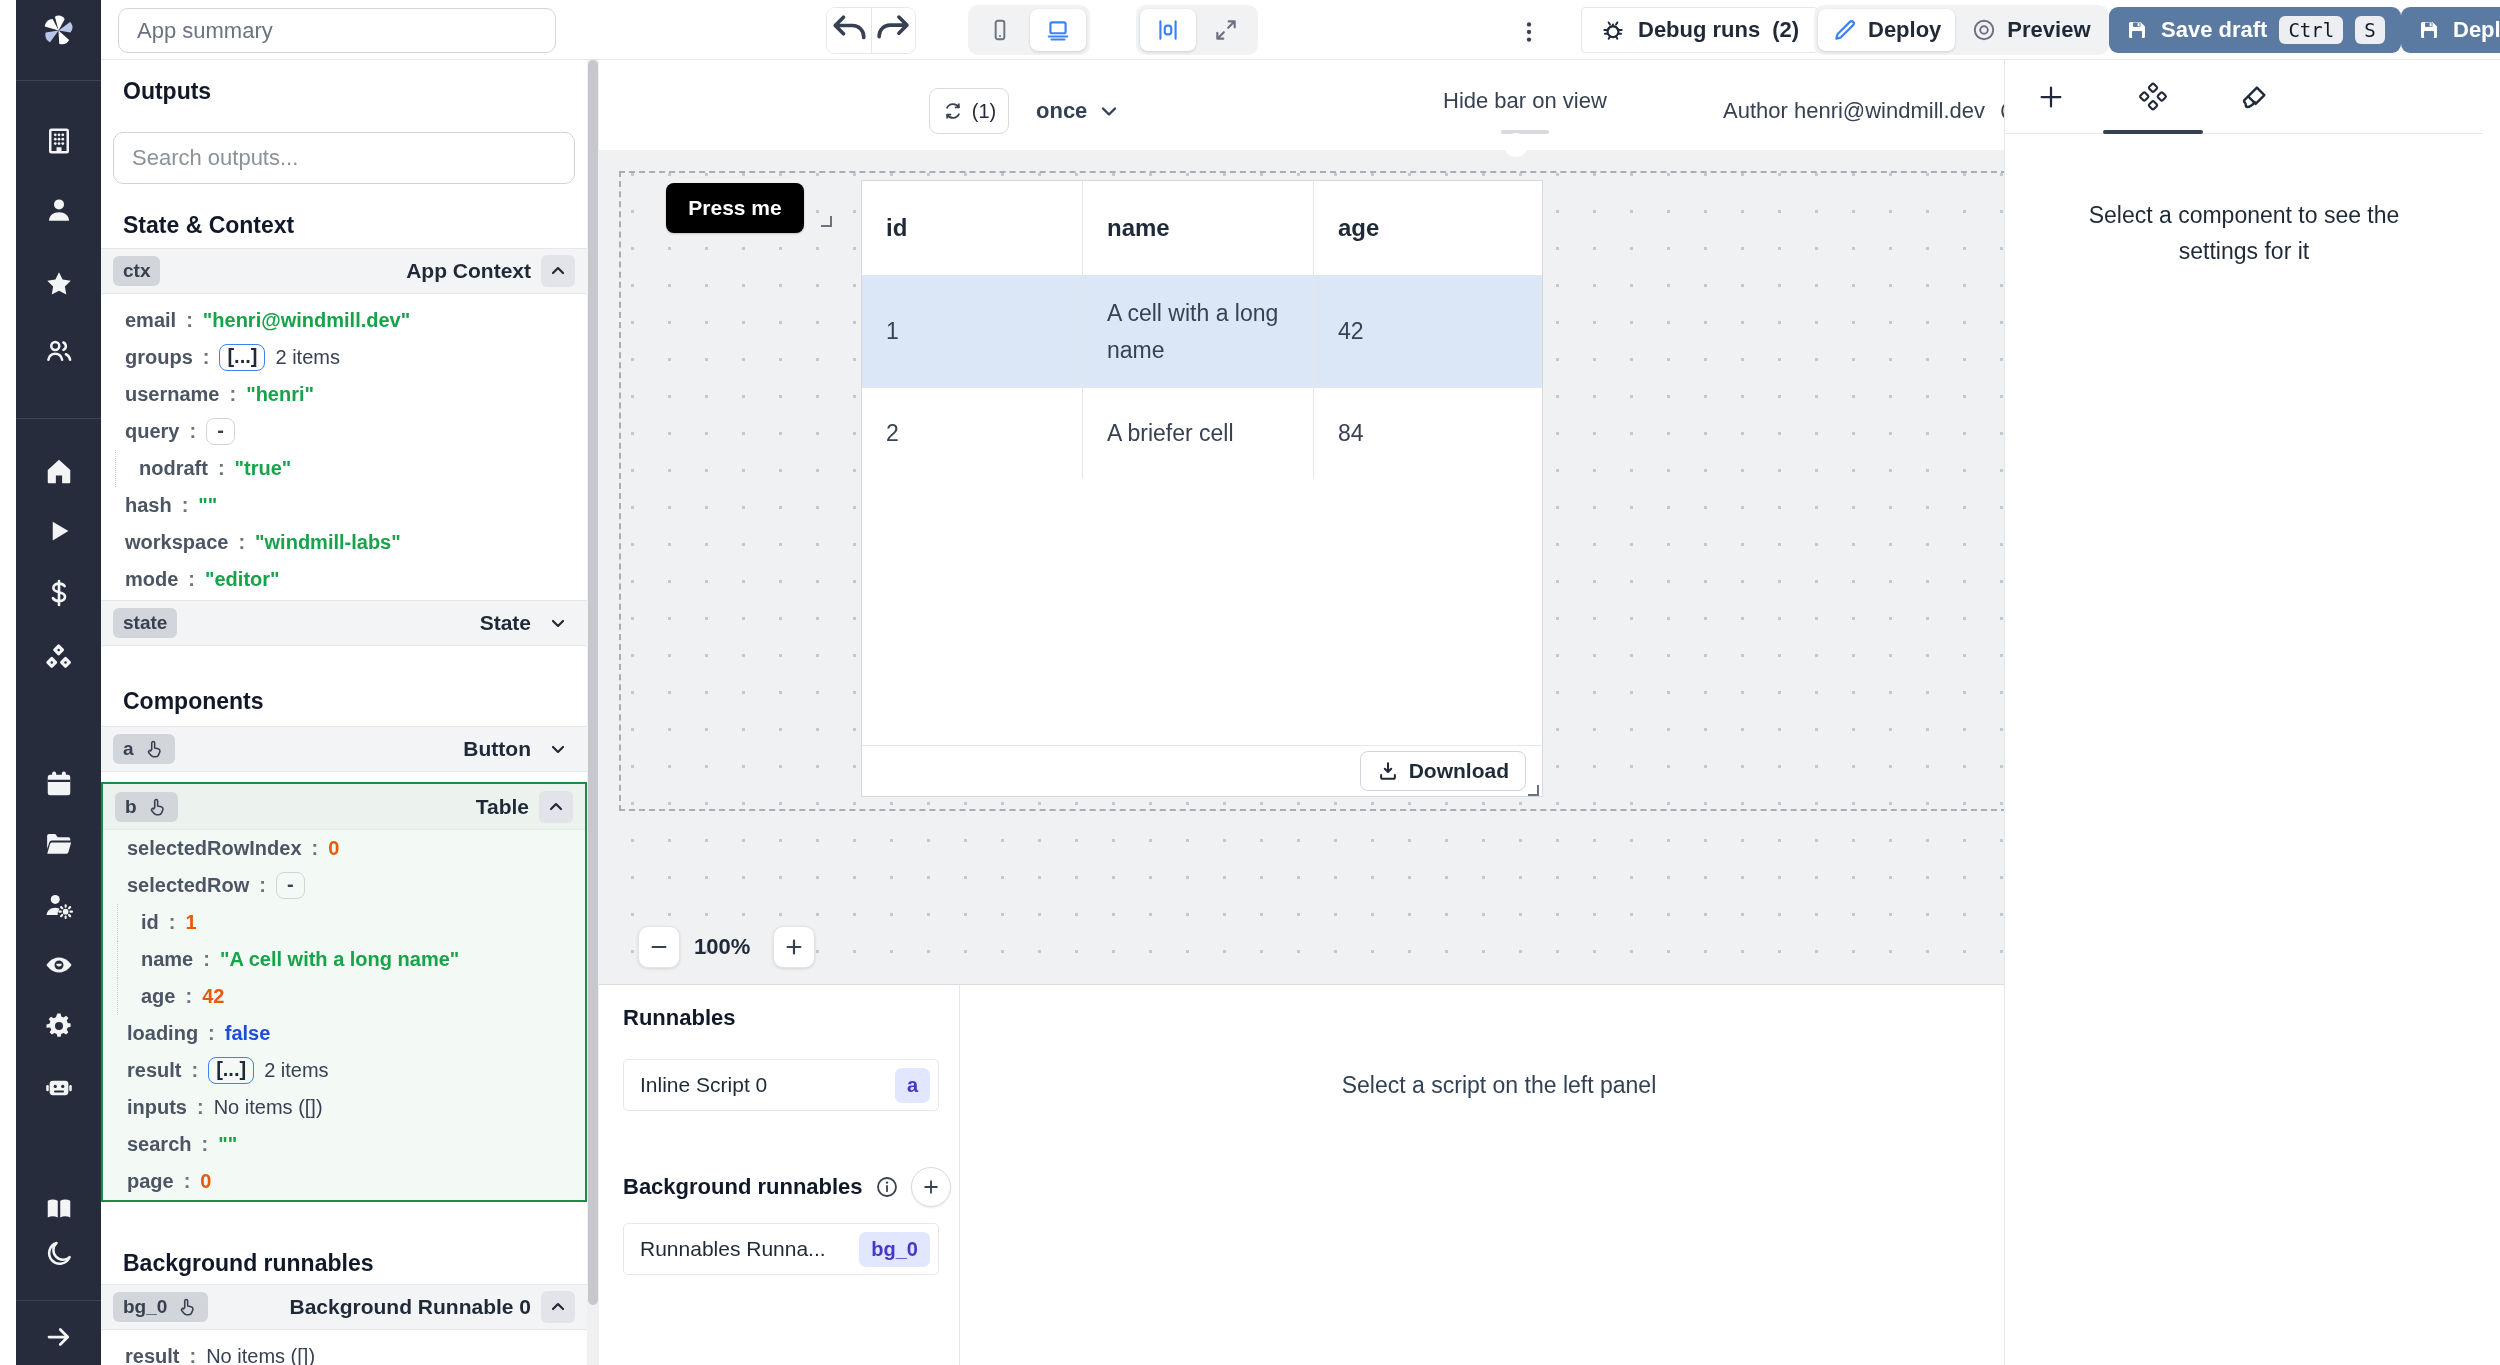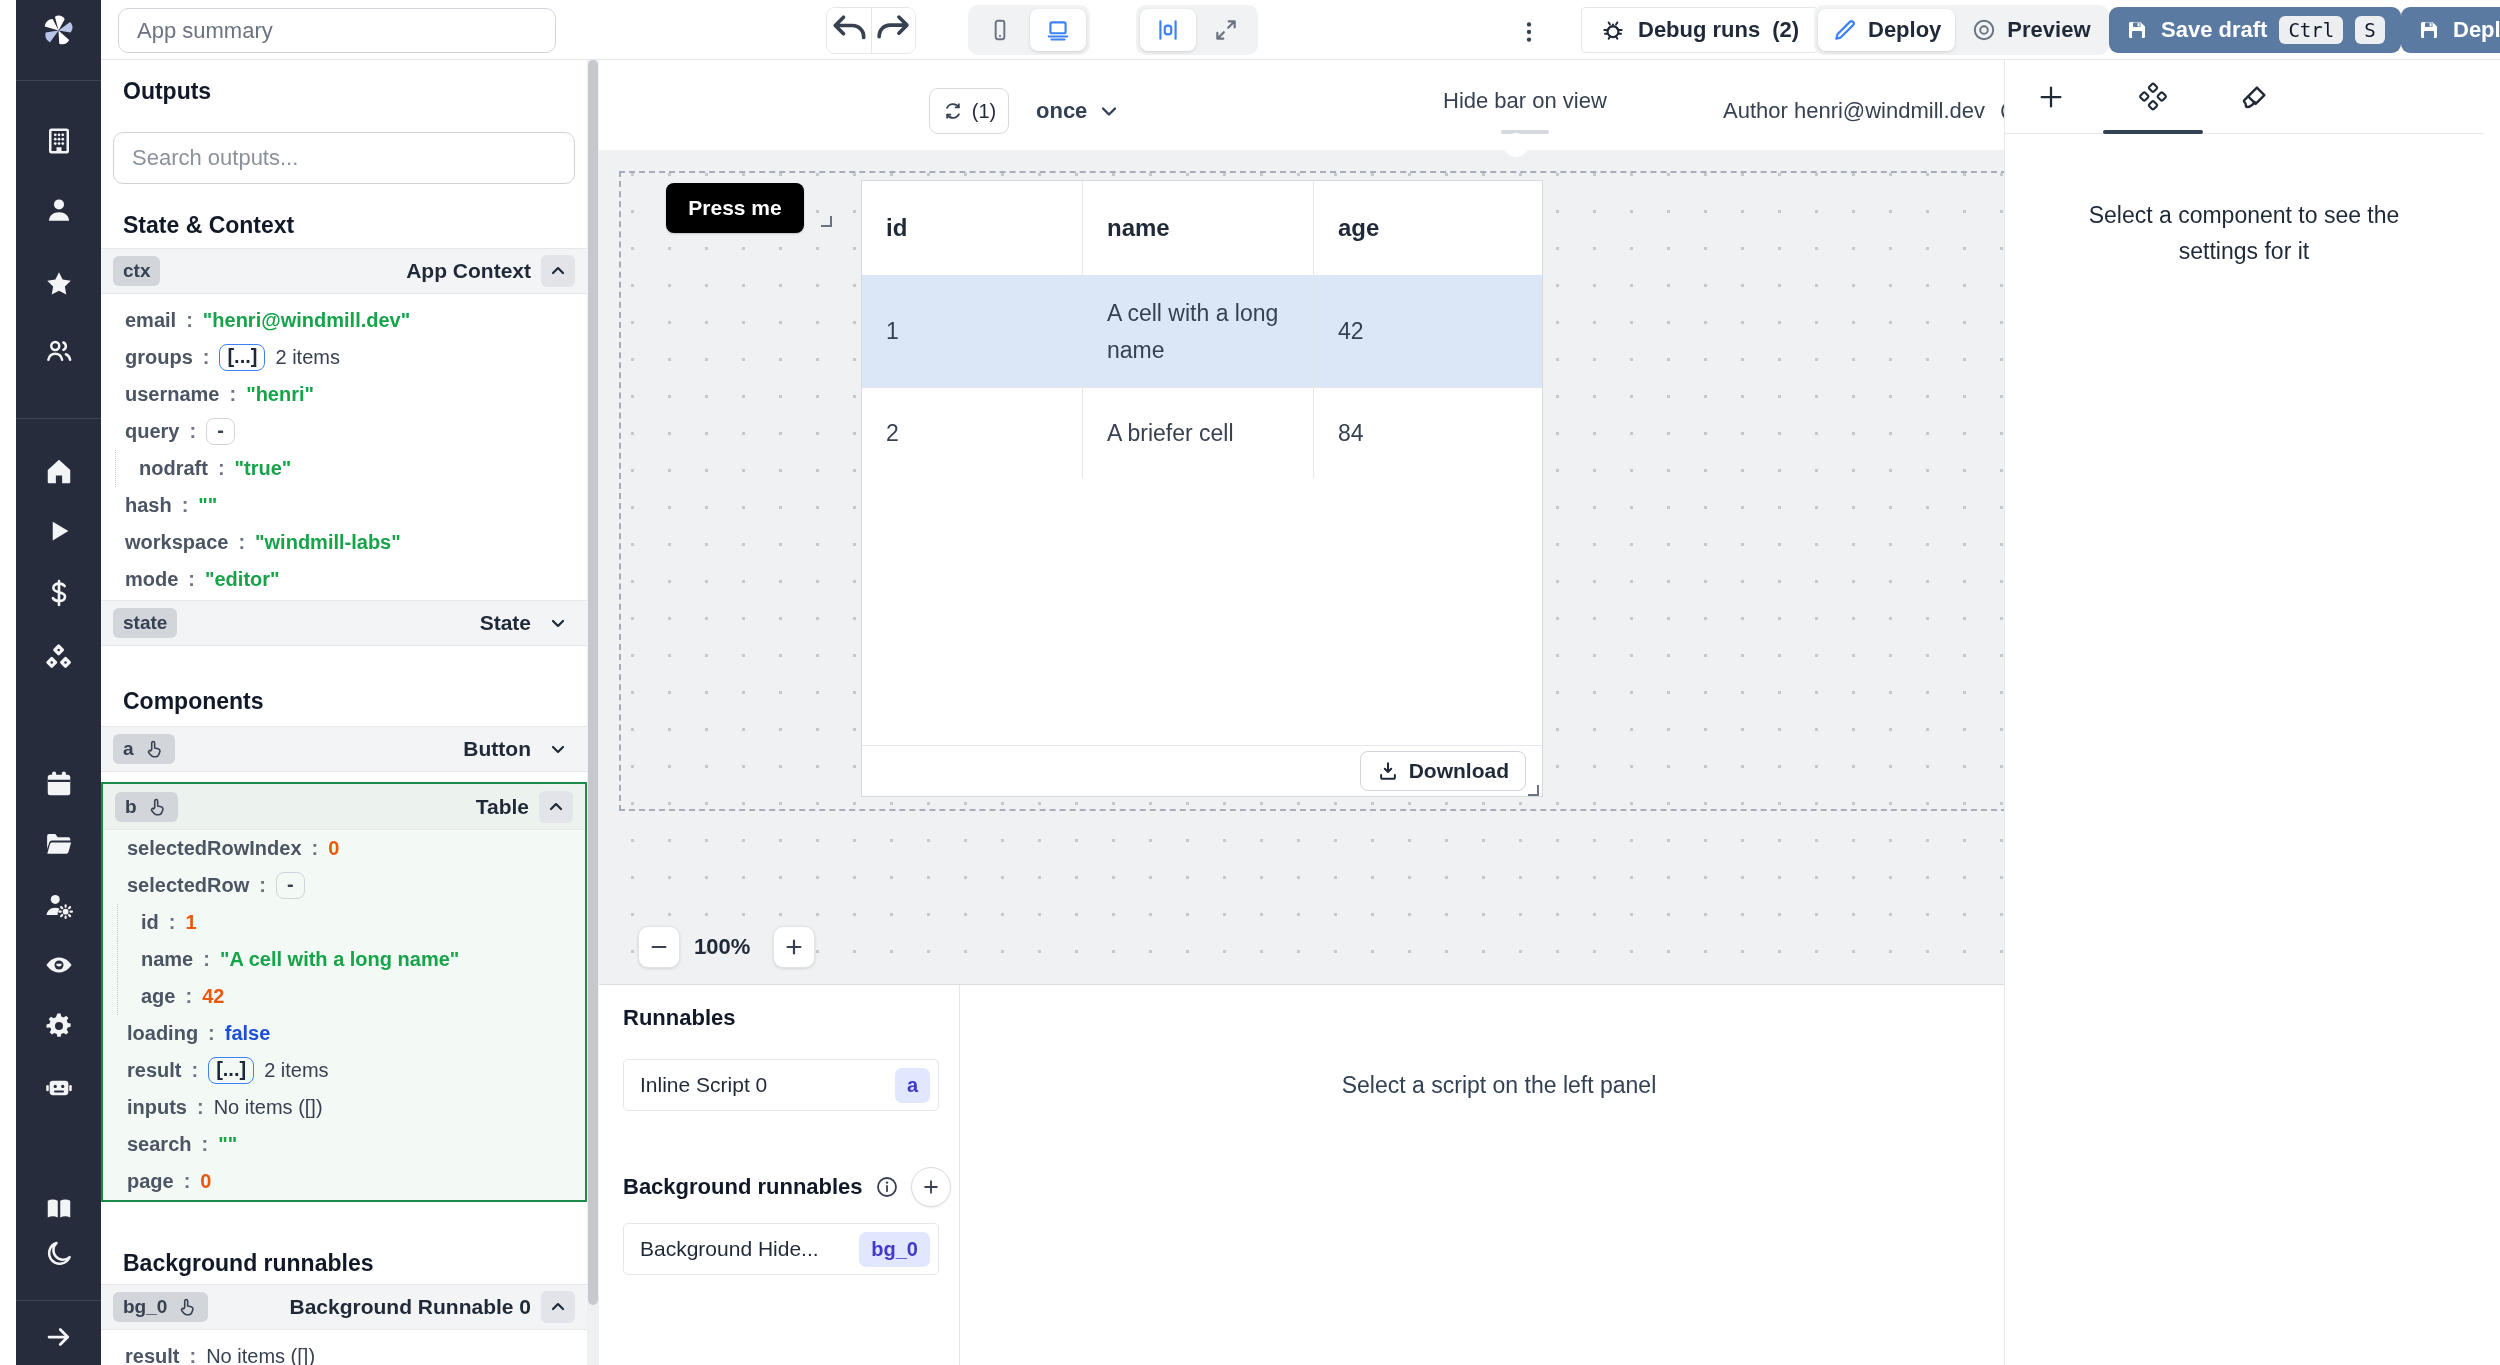--- a/index.html
+++ b/index.html
@@ -648,21 +648,21 @@
             <path d="M12 11v5.2" stroke="currentColor" stroke-width="1.8" stroke-linecap="round" fill="none"></path>
             <circle cx="12" cy="7.6" r="1.2" fill="currentColor"></circle>
           </svg>
         <span class="plus-circle">
             <svg viewBox="0 0 24 24">
               <path d="M12 5v14M5 12h14" stroke="currentColor" stroke-width="2.2" stroke-linecap="round"></path>
             </svg>
           </span>
       </div>
       <div class="run-box" style="top:238px">
-        <span class="run-label">Background Hide...</span>
+        <span class="run-label">Runnables Runna...</span>
         <span class="indigo-badge">bg_0</span>
       </div>
     </div>
     <div class="script-hint">Select a script on the left panel</div>
   </section>
 
   <aside class="settings">
     <div class="tabbar">
       <div class="tab" style="left:18px">
           <svg viewBox="0 0 24 24">

